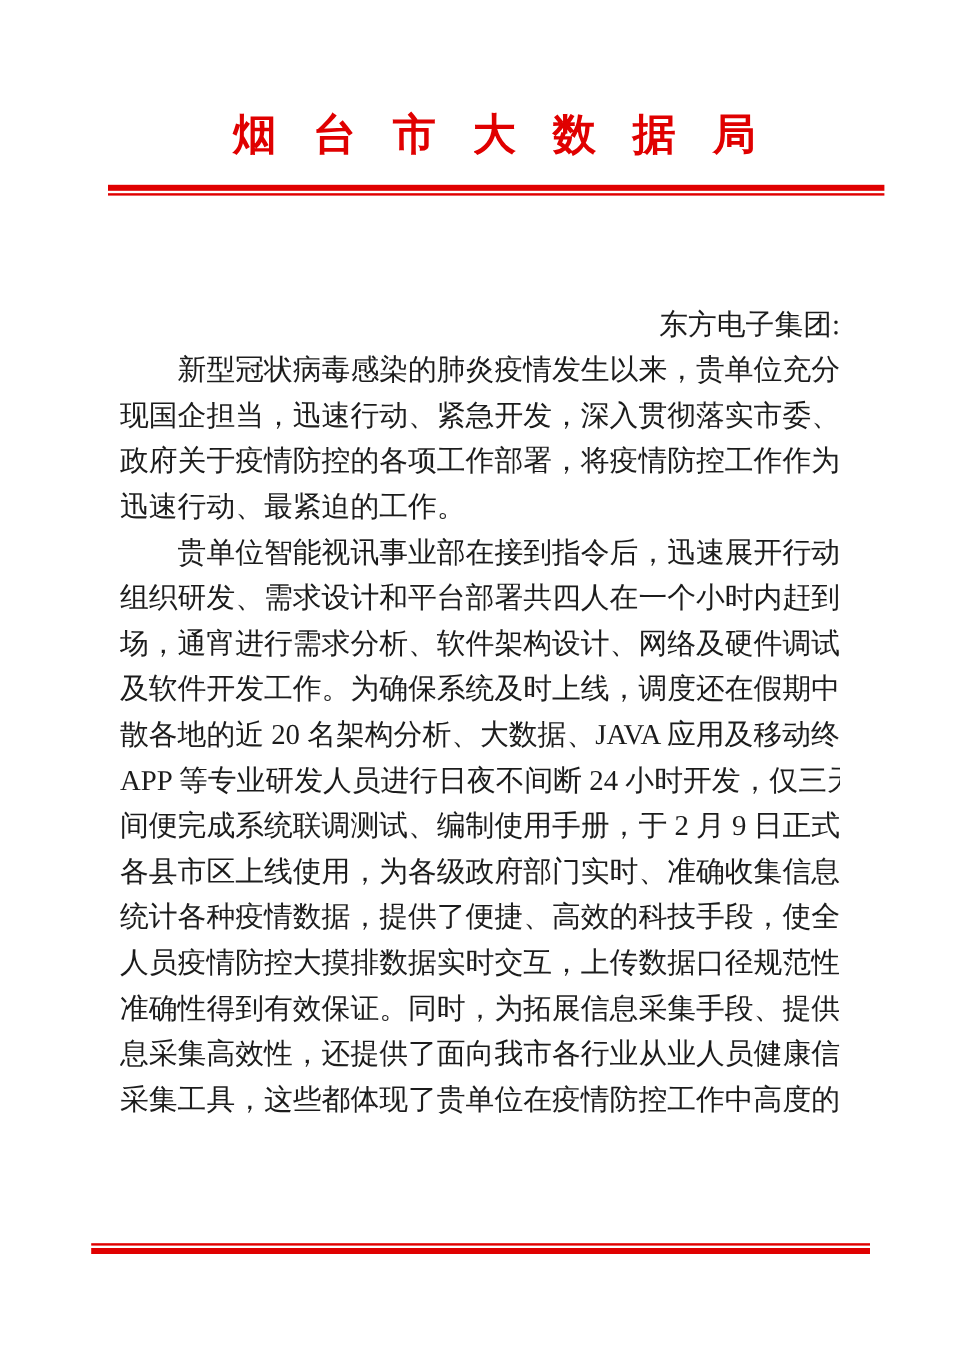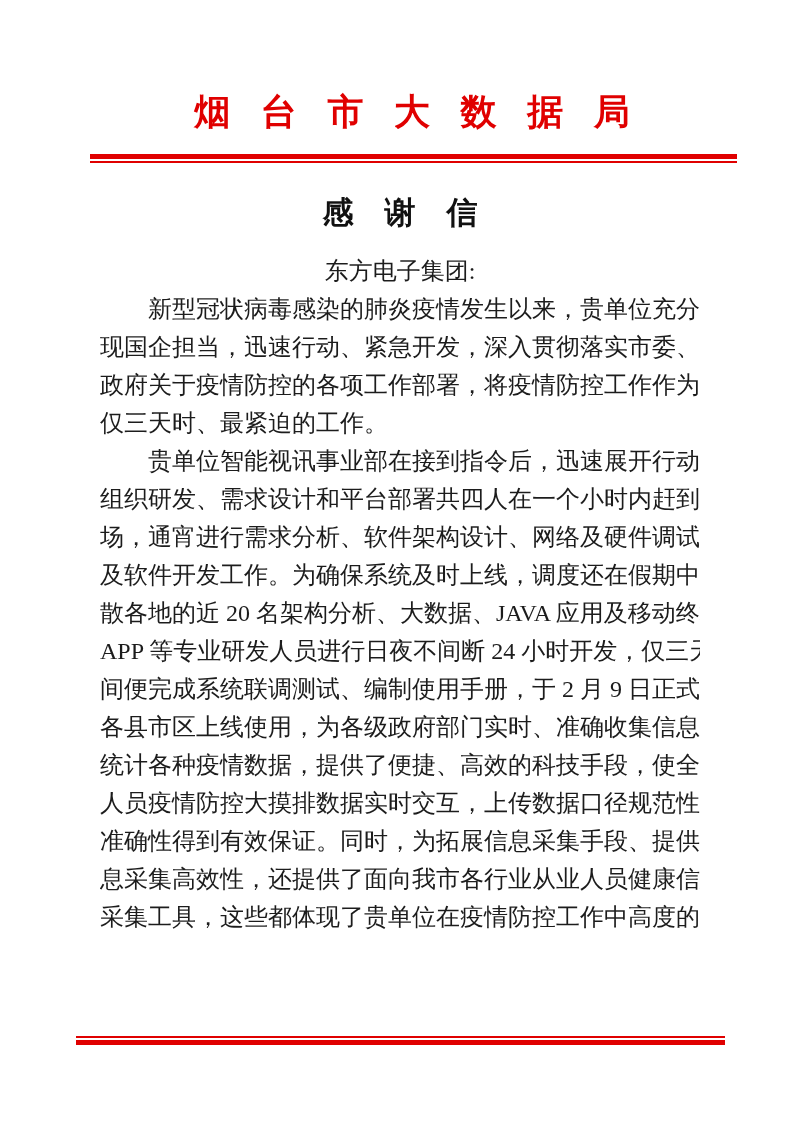--- a/index.html
+++ b/index.html
@@ -54,21 +54,21 @@
   
   .letter-body {
     position: absolute;
     top: 252px;
     left: 100px;
     width: 600px;
     color: var(--ink);
     font-size: 24px;
     line-height: 38px;
   }
-  .salutation { text-align: center; }
+  .salutation { text-align: right; }
   .para { margin: 0; }
   .line {
     text-align: justify;
     text-align-last: justify;
     white-space: nowrap;        
     overflow: hidden;
   }
   .line.first { text-indent: 2em; }
   .line.last  { text-align-last: left; }
   
@@ -85,30 +85,29 @@
 </style>
 </head>
 <body>
 
 <div class="page">
 
   <div class="org-name">烟台市大数据局</div>
 
   <div class="rule-top"></div>
 
-  <div class="letter-title">感谢信</div>
 
   <div class="letter-body">
     <div class="salutation">东方电子集团:</div>
 
   <div class="para">
         <div class="line first">新型冠状病毒感染的肺炎疫情发生以来，贵单位充分展</div>
         <div class="line">现国企担当，迅速行动、紧急开发，深入贯彻落实市委、市</div>
         <div class="line">政府关于疫情防控的各项工作部署，将疫情防控工作作为当</div>
-        <div class="line last">仅三天时、最紧迫的工作。</div>
+        <div class="line last">迅速行动、最紧迫的工作。</div>
       </div>
       <div class="para">
         <div class="line first">贵单位智能视讯事业部在接到指令后，迅速展开行动，</div>
         <div class="line">组织研发、需求设计和平台部署共四人在一个小时内赶到现</div>
         <div class="line">场，通宵进行需求分析、软件架构设计、网络及硬件调试以</div>
         <div class="line">及软件开发工作。为确保系统及时上线，调度还在假期中分</div>
         <div class="line">散各地的近 20 名架构分析、大数据、JAVA 应用及移动终端</div>
         <div class="line">APP 等专业研发人员进行日夜不间断 24 小时开发，仅三天时</div>
         <div class="line">间便完成系统联调测试、编制使用手册，于 2 月 9 日正式发</div>
         <div class="line">各县市区上线使用，为各级政府部门实时、准确收集信息，</div>

